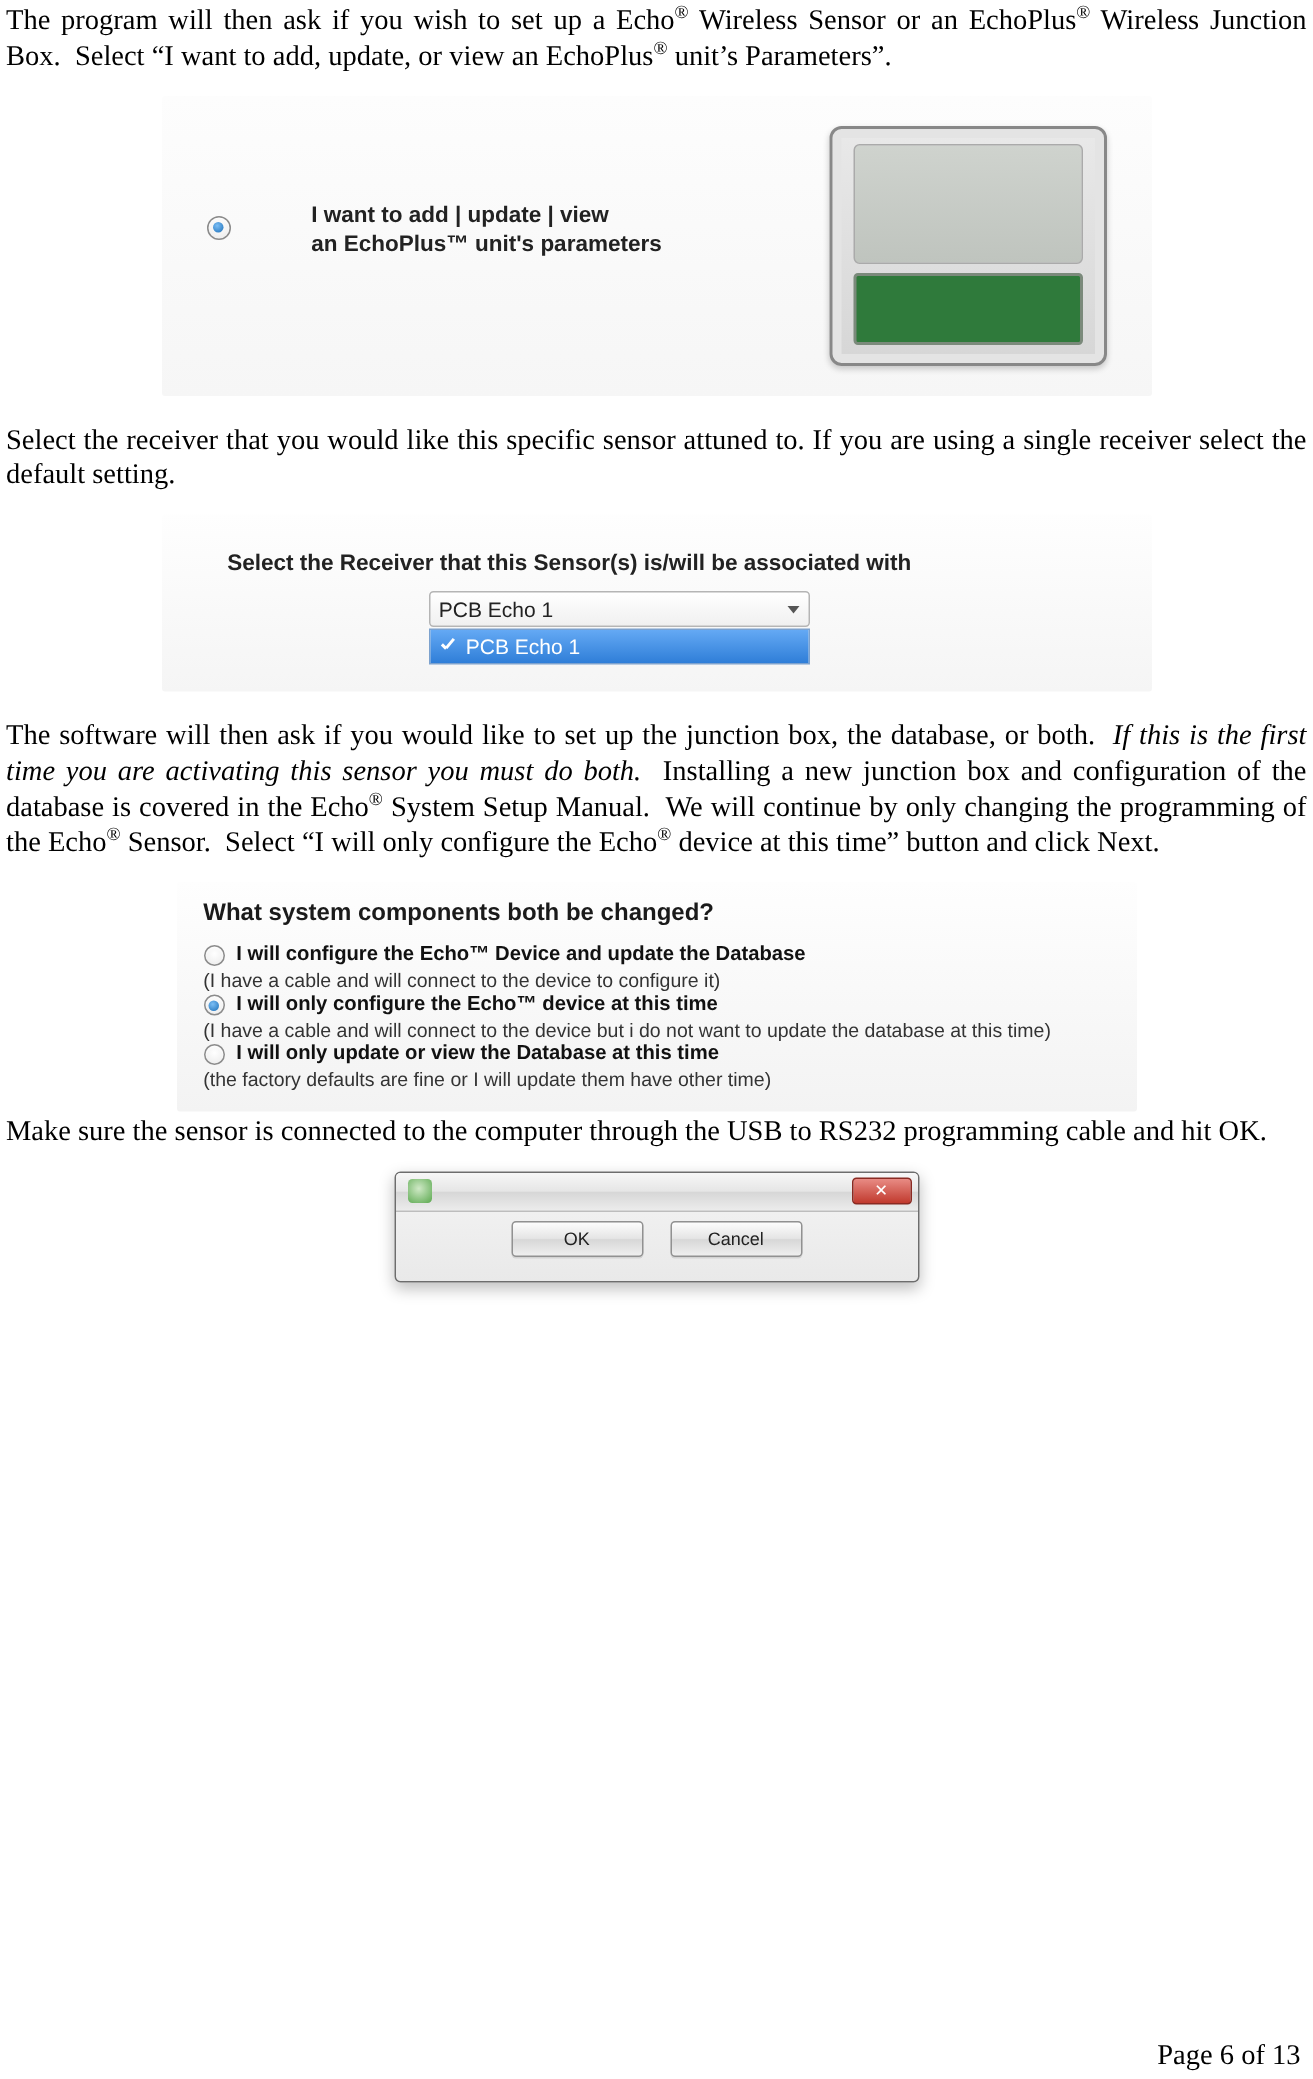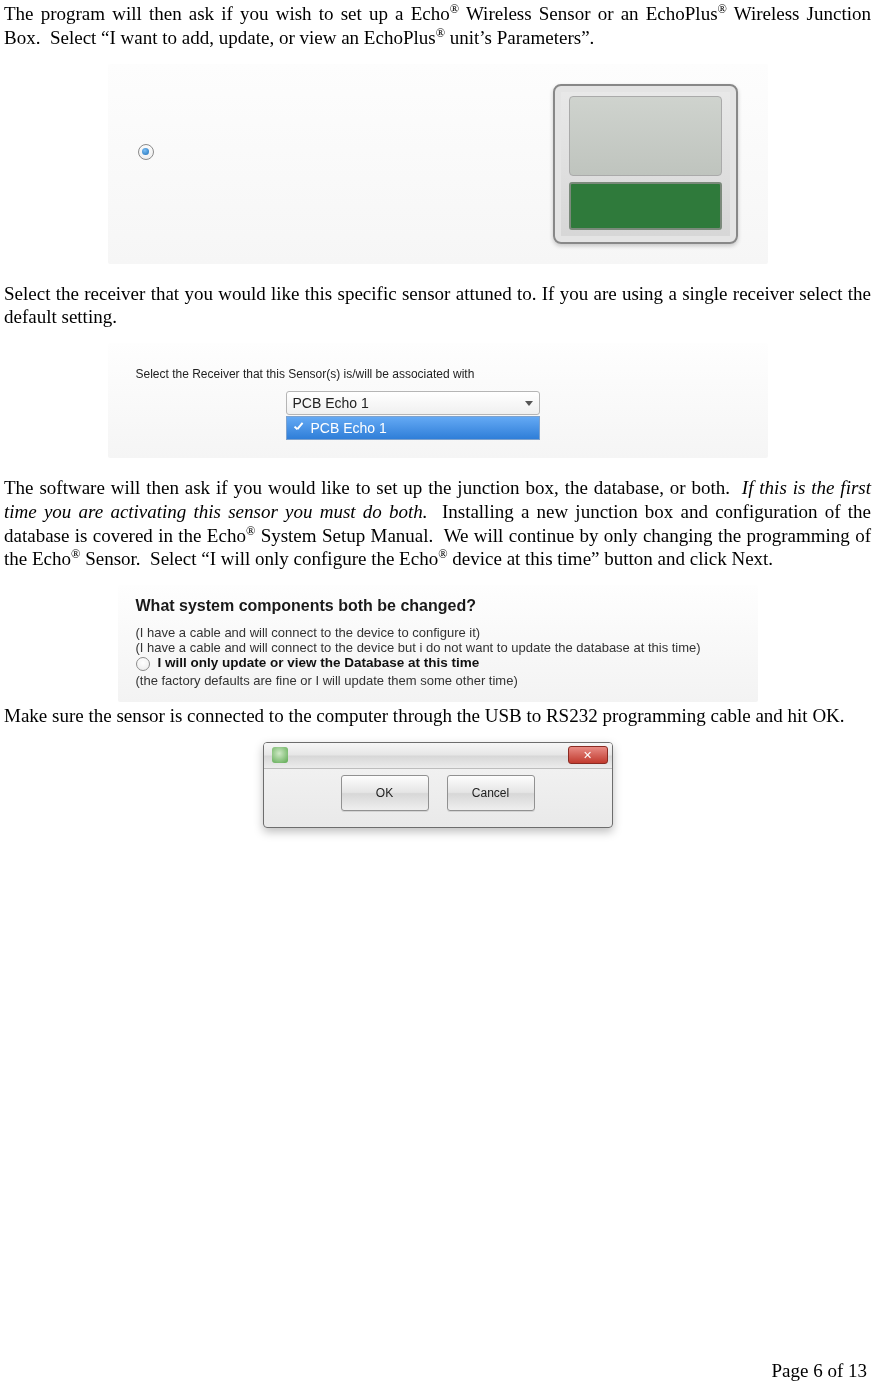--- a/index.html
+++ b/index.html
@@ -77,21 +77,21 @@
   
   .fig2 {
     width: 660px; margin: 12px auto 18px auto;
     background: linear-gradient(#fefefe, #f5f5f5);
     border-radius: 2px;
     font-family: "Segoe UI", Tahoma, sans-serif;
     font-size: 14px; color: #222;
     padding: 24px 20px 18px 28px;
   }
   .fig2 .heading {
-    font-weight: 400; font-size: 12px; margin-bottom: 10px;
+    font-weight: 700; font-size: 15px; margin-bottom: 10px; margin-left: 16px;
   }
   .fig2 .combo-wrap { margin-left: 150px; width: 254px; }
   .fig2 .combo {
     display: flex; align-items: center;
     background: linear-gradient(#fff,#f0f0f0);
     border: 1px solid #b5b5b5; border-radius: 3px;
     height: 24px; padding: 0 6px; position: relative;
   }
   .fig2 .combo .arrow {
     margin-left: auto; width: 0; height: 0;
@@ -166,21 +166,21 @@
     border: 1px solid #8a2a22;
     display: flex; align-items: center; justify-content: center;
     color: #fff; font-size: 11px; line-height: 1;
   }
   .fig4 .body { padding: 14px 14px 6px; color:#333; }
   .fig4 .buttons {
     display: flex; gap: 18px; justify-content: center;
     padding: 6px 0 16px;
   }
   .winbtn {
-    min-width: 88px; height: 36px;
+    min-width: 88px; height: 24px;
     border: 1px solid #919191; border-radius: 3px;
     background: linear-gradient(#fdfdfd,#e5e5e5 48%, #d7d7d7 52%, #efefef);
     font: 12px "Segoe UI", Tahoma, sans-serif;
     color: #222;
     display: inline-flex; align-items: center; justify-content: center;
     box-shadow: 0 1px 0 rgba(0,0,0,.1);
   }
 
   
   .footer {
@@ -192,20 +192,24 @@
 </head>
 <body>
 
 <div class="page">
 
   <p class="body justify">The program will then ask if you wish to set up a Echo<sup>®</sup> Wireless Sensor or an EchoPlus<sup>®</sup> Wireless Junction Box.&nbsp; Select “I want to add, update, or view an EchoPlus<sup>®</sup> unit’s Parameters”.</p>
 
   <div class="fig1">
     <div class="left-radio">
       <span class="radio-dot selected"></span>
+    </div>
+    <div class="label-block">
+      <div>I want to add | update | view</div>
+      <div>an EchoPlus™ unit's parameters</div>
     </div>
     <div class="device">
       <div class="lid"></div>
       <div class="pcb"></div>
     </div>
   </div>
 
   <p class="body justify">Select the receiver that you would like this specific sensor attuned to.  If you are using a single receiver select the default setting.</p>
 
   <div class="fig2">
@@ -222,29 +226,37 @@
         </div>
       </div>
     </div>
   </div>
 
   <p class="body justify">The software will then ask if you would like to set up the junction box, the database, or both.&nbsp; <span class="italic">If this is the first time you are activating this sensor you must do both.</span>&nbsp; Installing a new junction box and configuration of the database is covered in the Echo<sup>®</sup> System Setup Manual.&nbsp; We will continue by only changing the programming of the Echo<sup>®</sup> Sensor.&nbsp; Select “I will only configure the Echo<sup>®</sup> device at this time” button and click Next.</p>
 
   <div class="fig3">
     <div class="heading">What system components both be changed?</div>
 
+    <div class="row">
+      <span class="radio-dot"></span>
+      <span class="txt main">I will configure the Echo™ Device and update the Database</span>
+    </div>
     <div class="sub">(I have a cable and will connect to the device to configure it)</div>
 
+    <div class="row">
+      <span class="radio-dot selected"></span>
+      <span class="txt main">I will only configure the Echo™ device at this time</span>
+    </div>
     <div class="sub">(I have a cable and will connect to the device but i do not want to update the database at this time)</div>
 
     <div class="row">
       <span class="radio-dot"></span>
       <span class="txt main">I will only update or view the Database at this time</span>
     </div>
-    <div class="sub">(the factory defaults are fine or I will update them some other time)</div>
+    <div class="sub">(the factory defaults are fine or I will update them have other time)</div>
   </div>
 
   <p class="body justify">Make sure the sensor is connected to the computer through the USB to RS232 programming cable and hit OK.</p>
 
   <div class="fig4">
     <div class="titlebar">
       <span class="icon"></span>
       <span class="flex"></span>
       <span class="closebtn">
         <span>✕</span>

